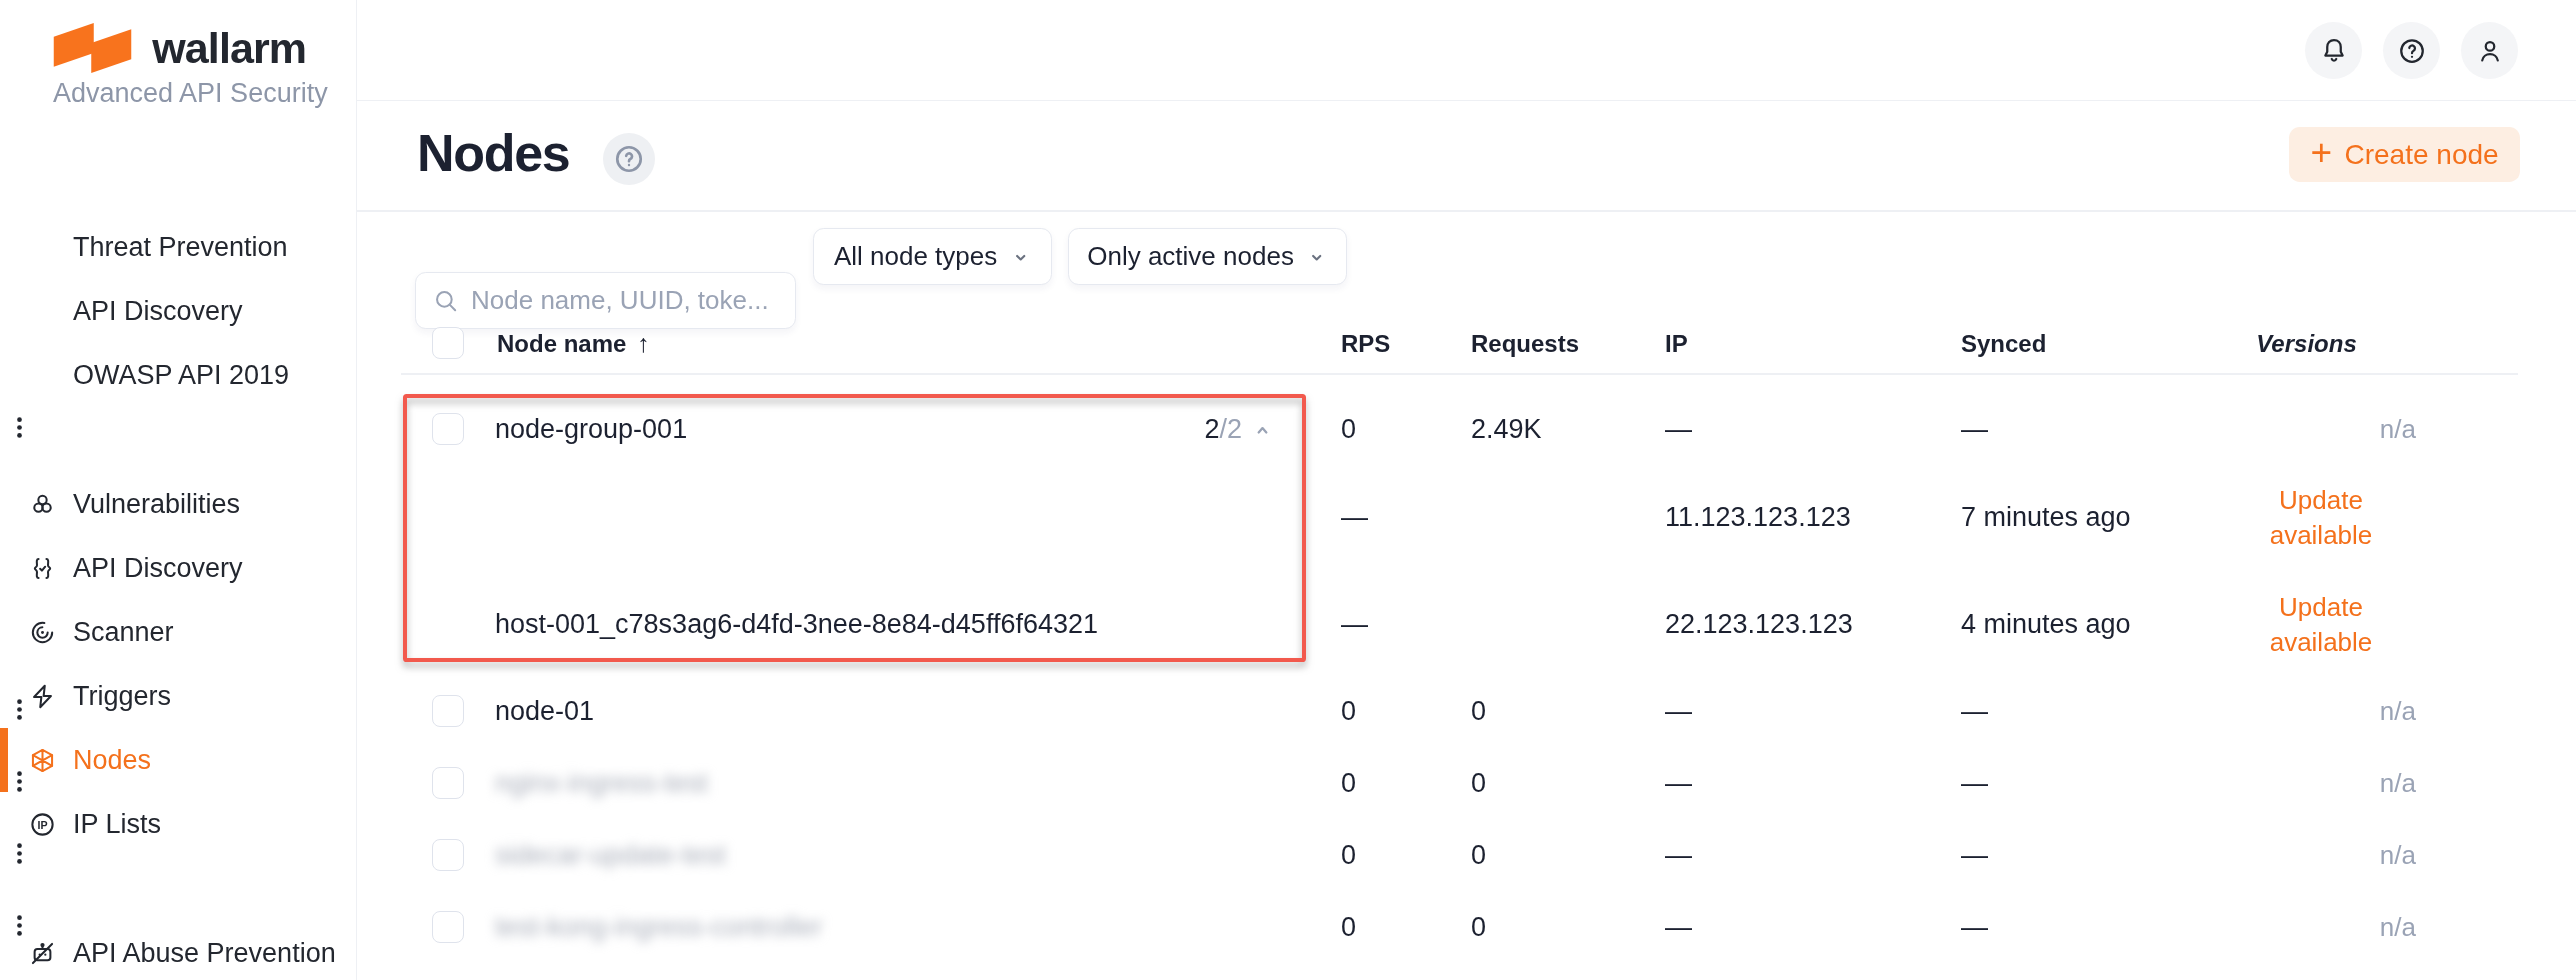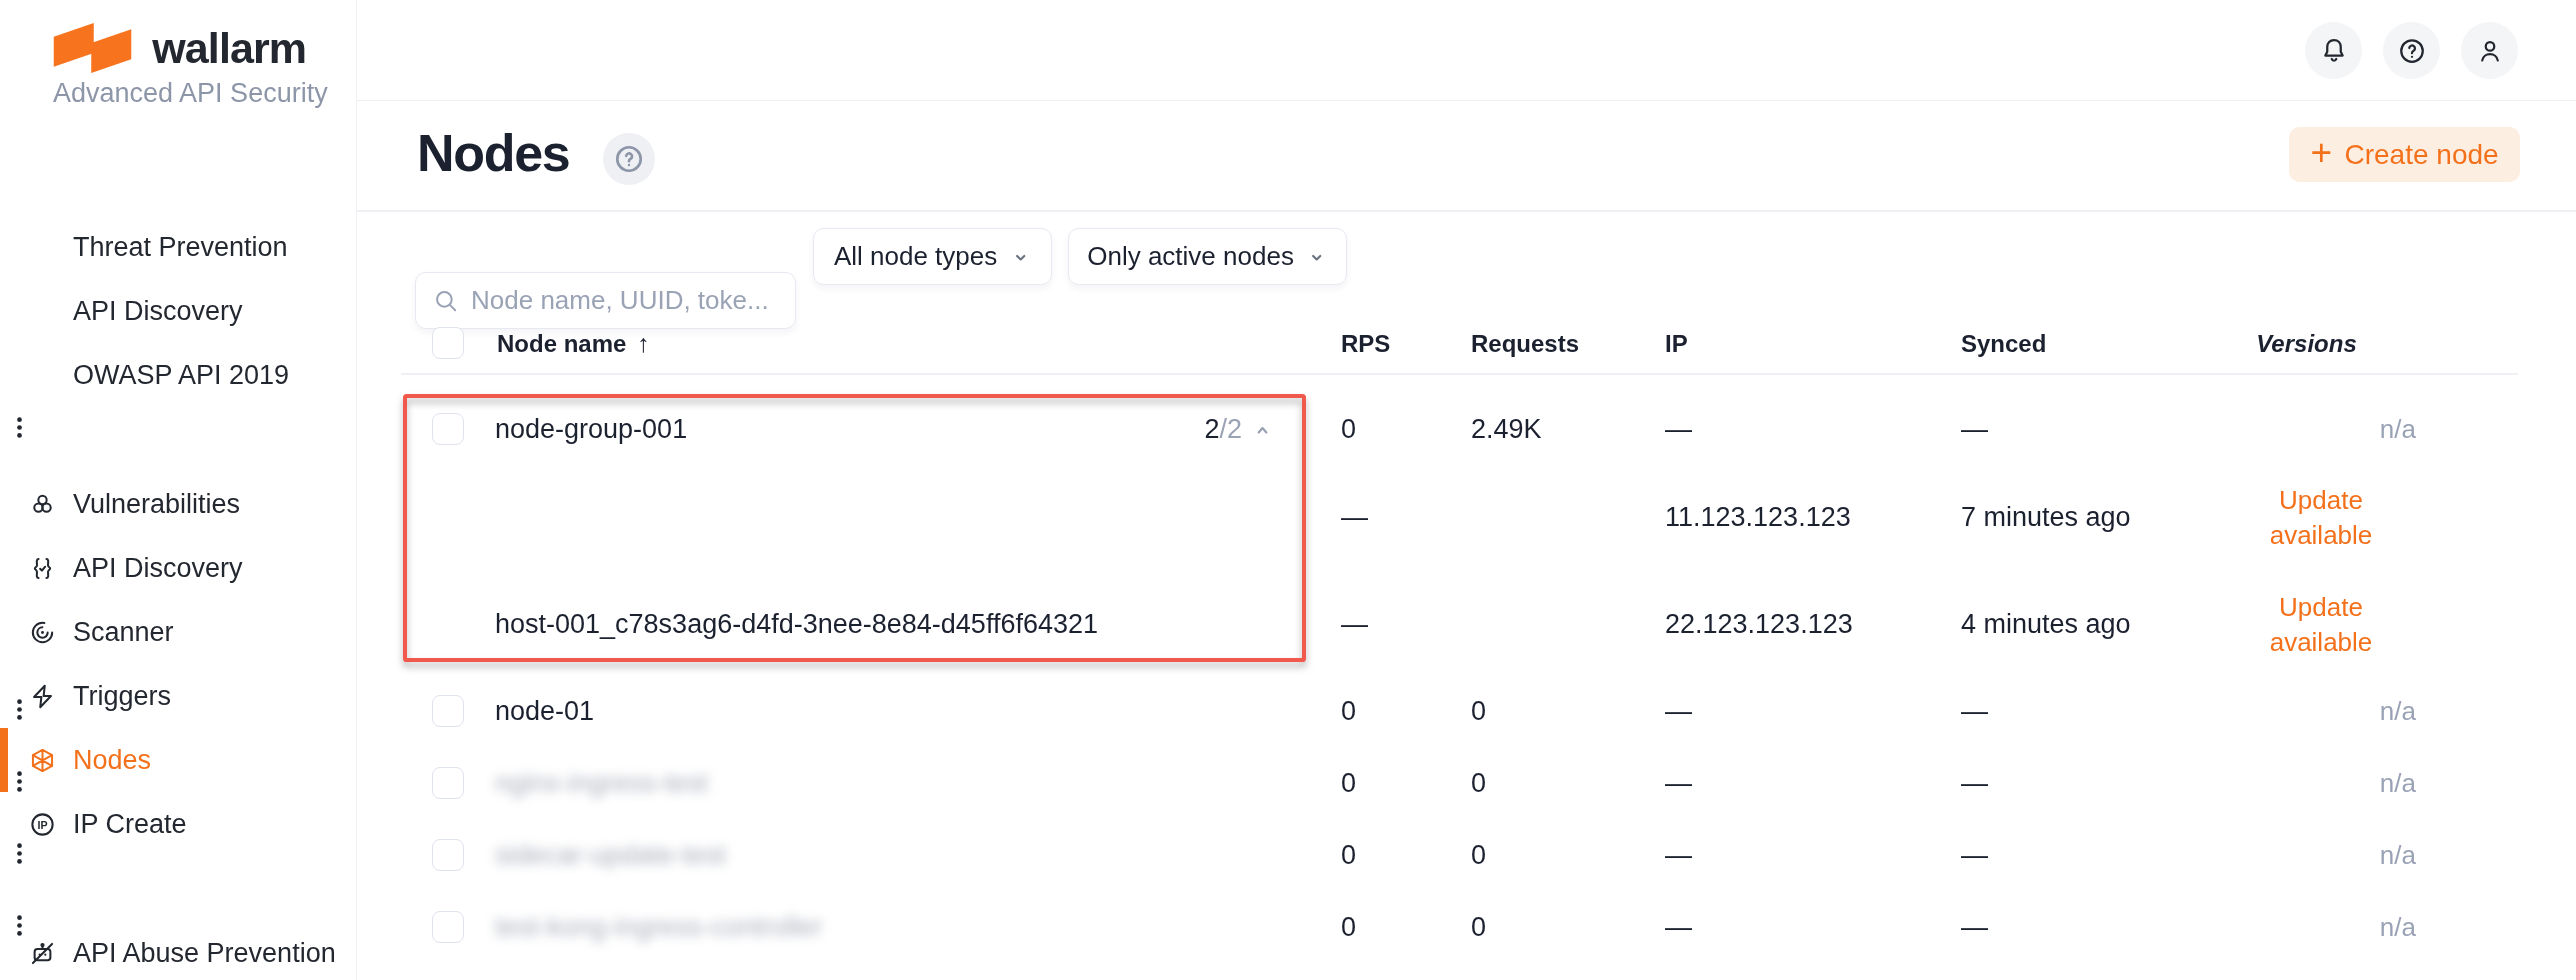--- a/index.html
+++ b/index.html
@@ -164,21 +164,21 @@
     <span class="nav-label">Nodes</span>
   </div>
 
   <div class="nav-item" style="top:792px">
     <span class="nav-icon">
       <svg viewBox="0 0 24 24" class="stroke-ic" width="27" height="27">
         <circle cx="12" cy="12" r="9"></circle>
         <text x="12" y="15.6" text-anchor="middle" font-size="9.5" font-weight="bold" fill="currentColor" stroke="none" font-family="Liberation Sans, sans-serif">IP</text>
       </svg>
     </span>
-    <span class="nav-label">IP Create</span>
+    <span class="nav-label">IP Lists</span>
   </div>
 
 
   <div class="nav-item" style="top:921px">
     <span class="nav-icon">
       <svg viewBox="0 0 24 24" class="stroke-ic" width="27" height="27">
         <rect x="5" y="8" width="14" height="10" rx="2.5"></rect>
         <circle cx="9.5" cy="13" r="1" fill="currentColor" stroke="none"></circle>
         <circle cx="14.5" cy="13" r="1" fill="currentColor" stroke="none"></circle>
         <path d="M12 8 V5.5"></path>

